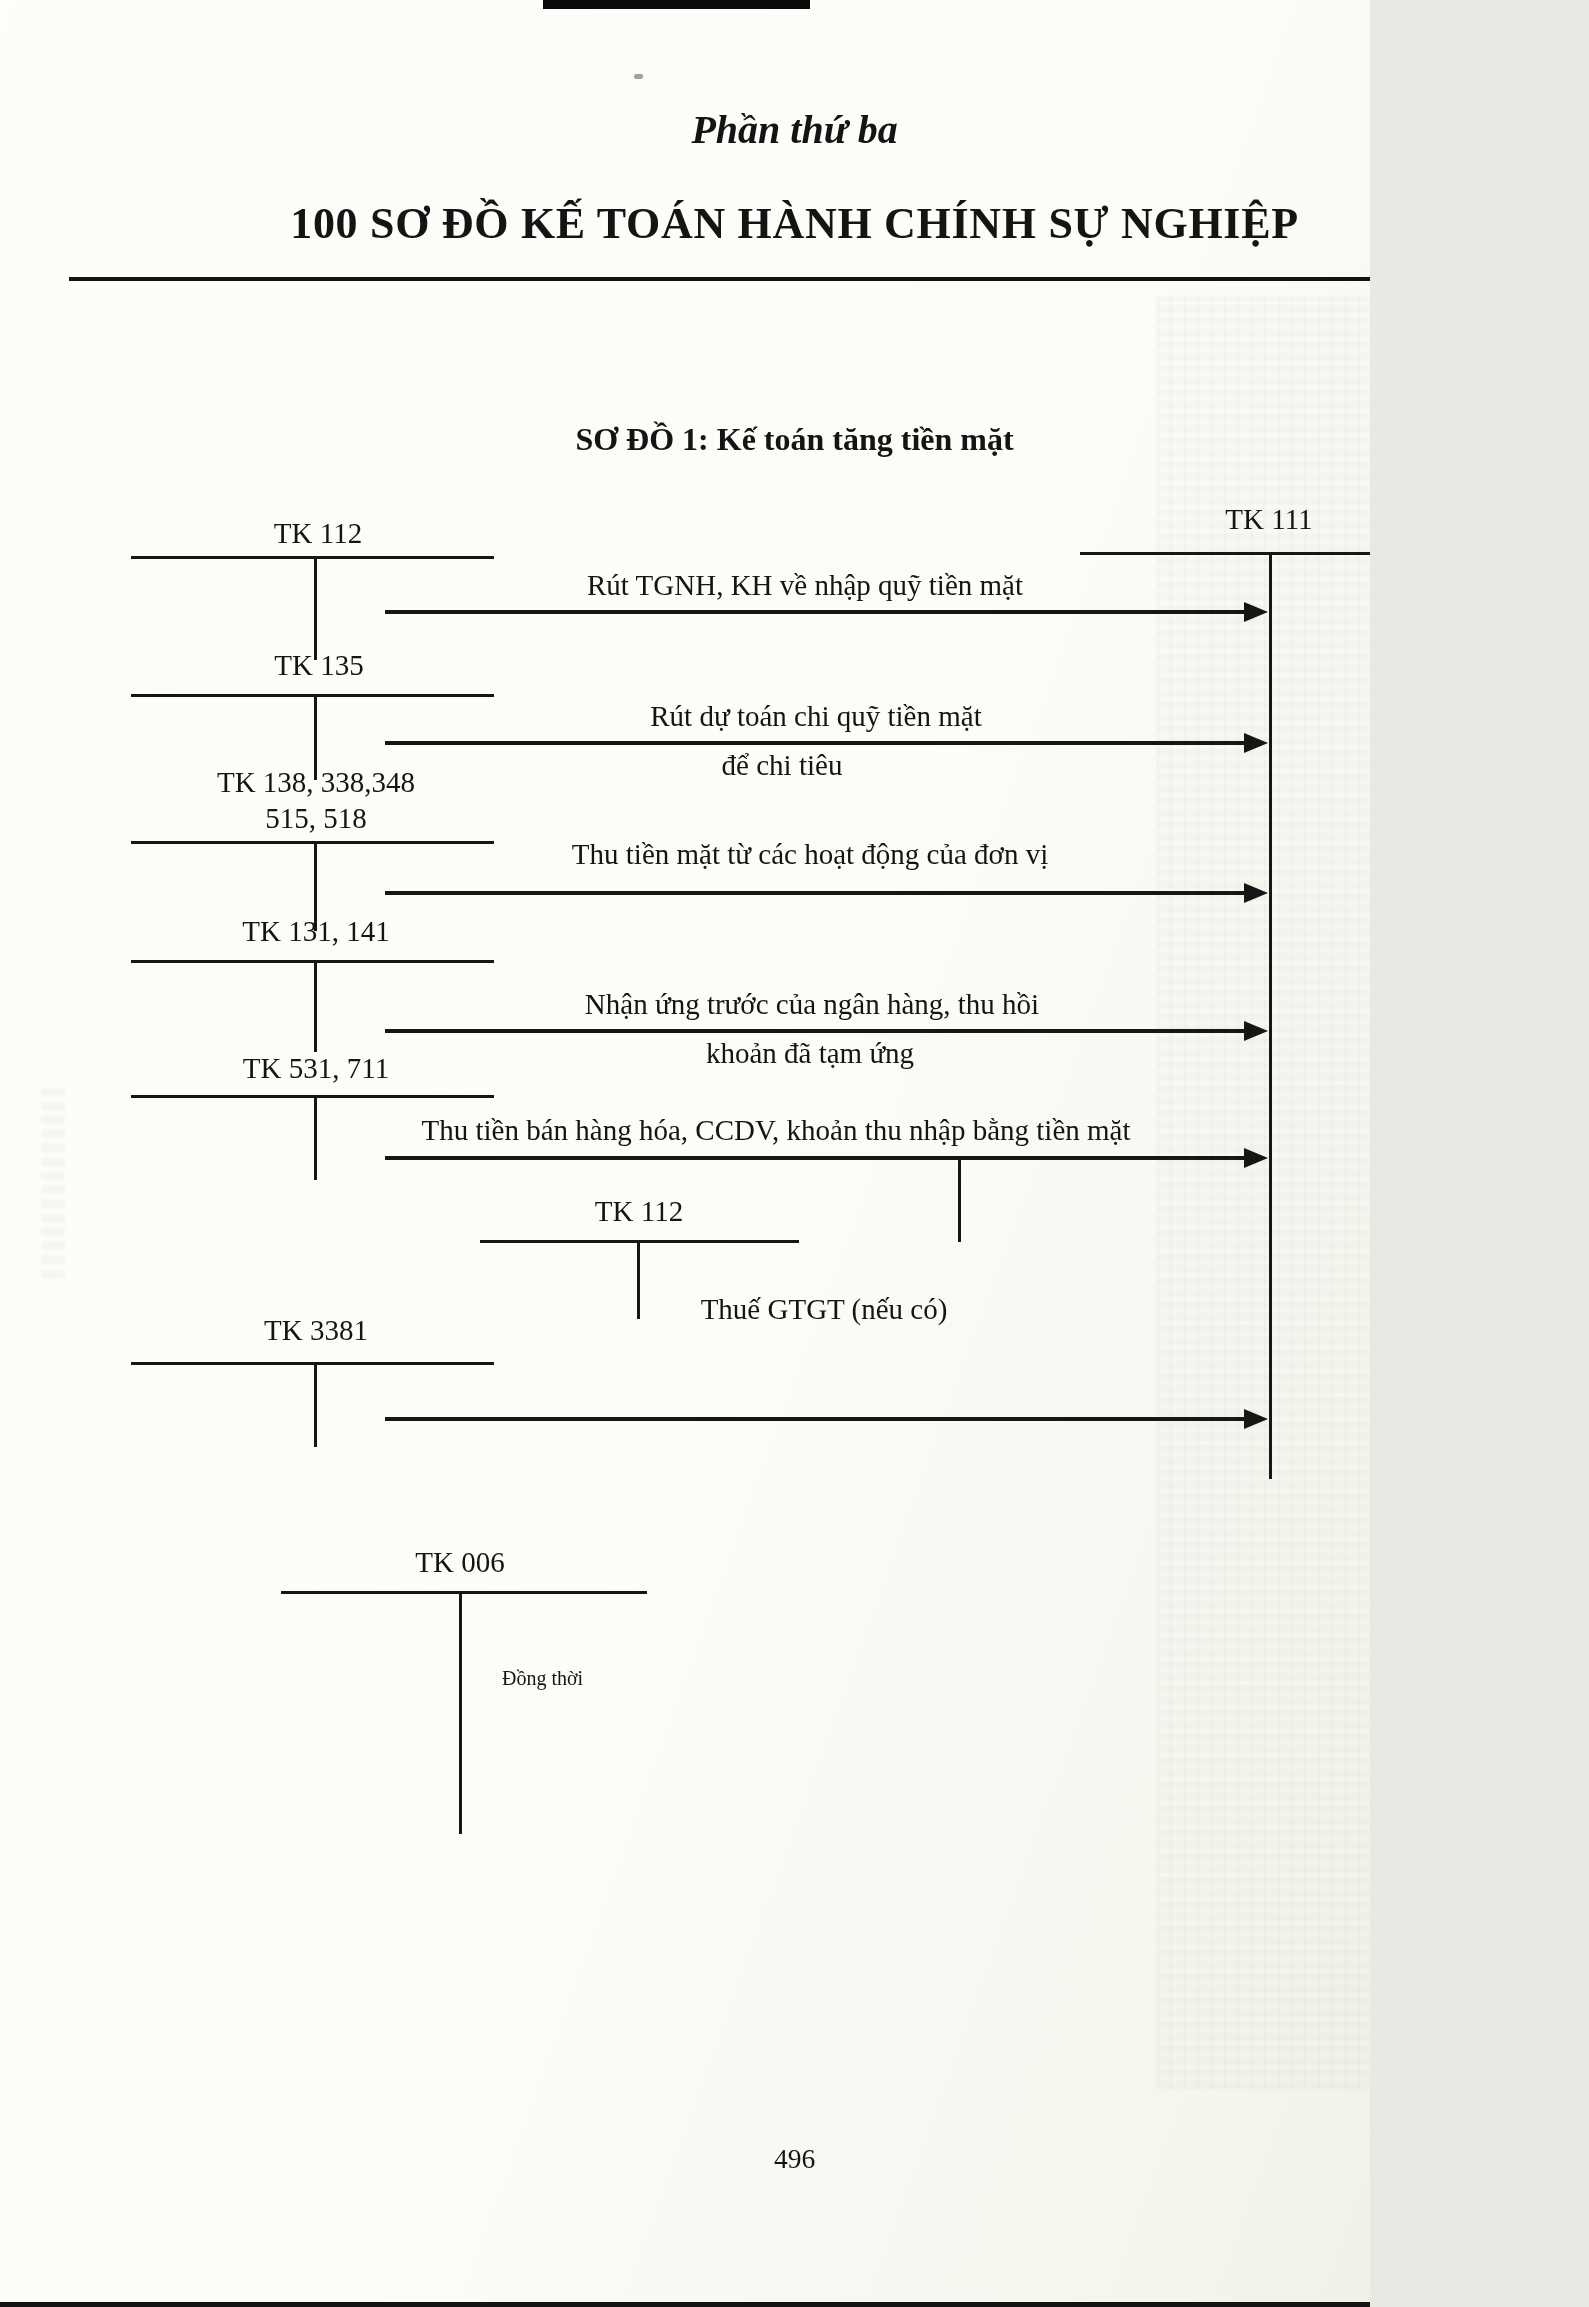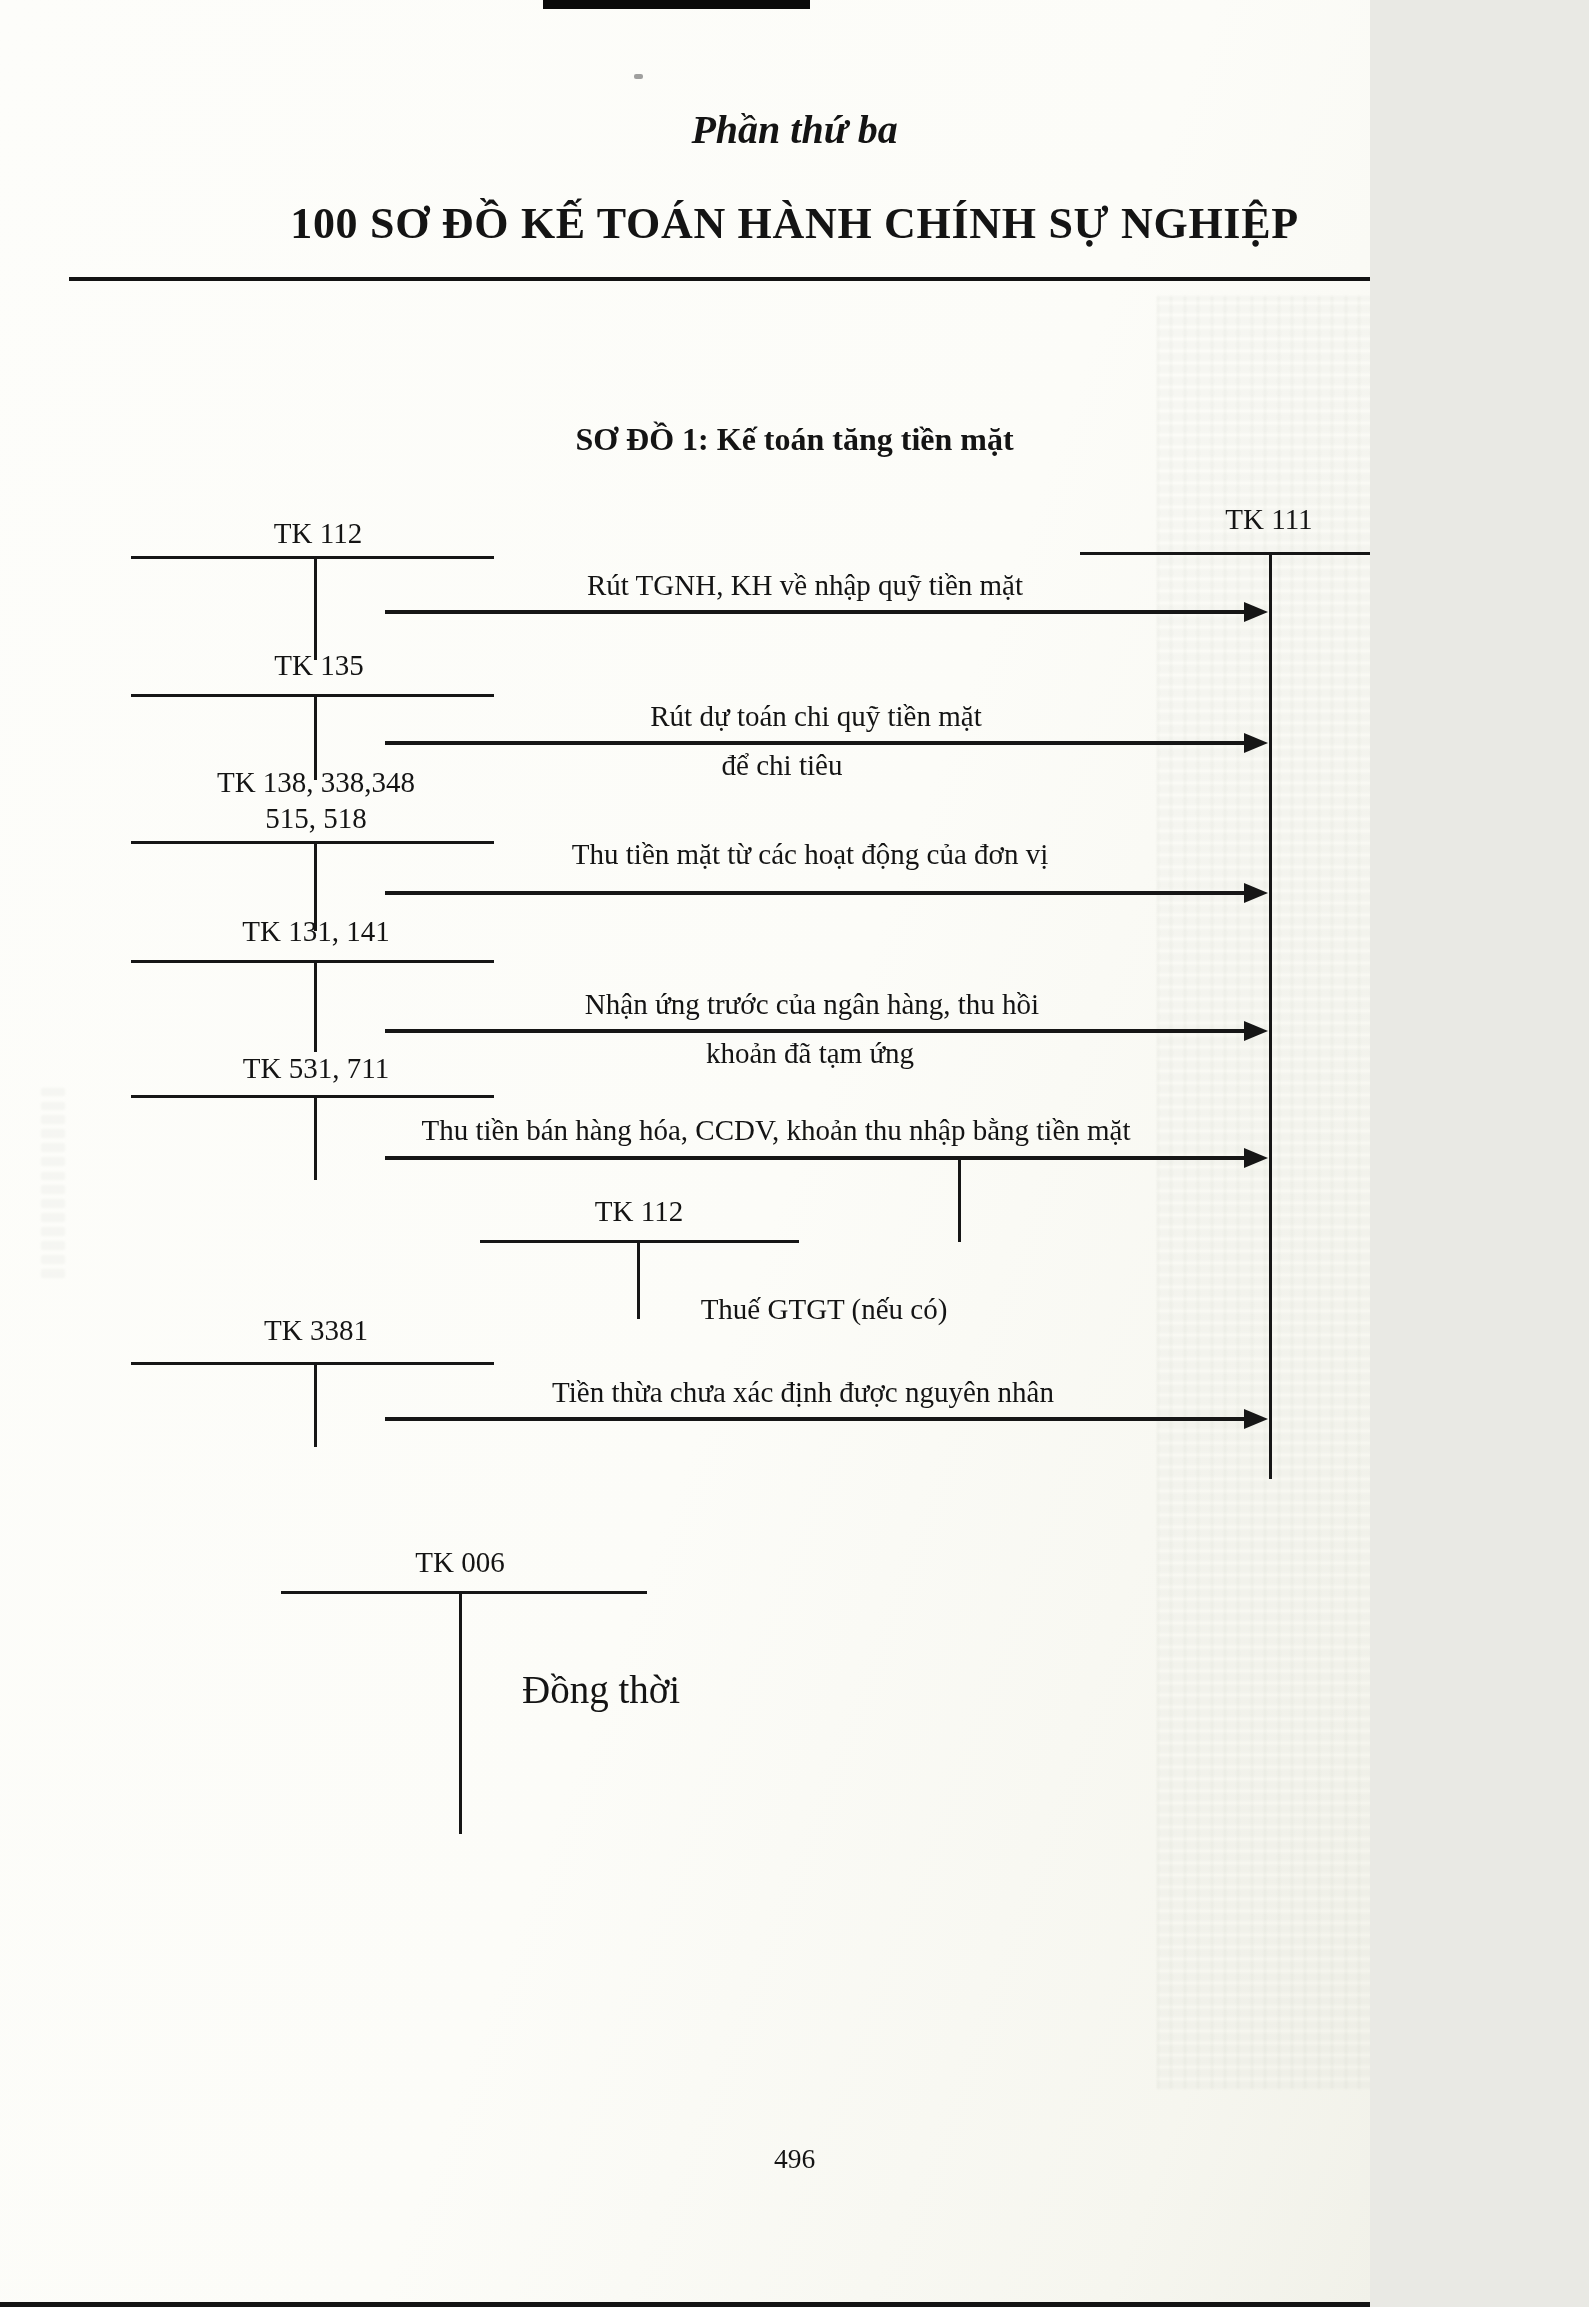--- a/index.html
+++ b/index.html
@@ -12,21 +12,21 @@
     overflow:hidden;
   }
   
   .center-text{position:absolute;left:0;width:1589px;text-align:center;white-space:nowrap;}
   .part-title{top:106px;font-size:40px;font-weight:bold;font-style:italic;}
   .book-title{top:198px;font-size:44px;font-weight:bold;letter-spacing:0.7px;}
   .diagram-title{top:421px;font-size:32px;font-weight:bold;}
   .title-rule{position:absolute;left:69px;top:277px;width:1451px;height:4.2px;background:#131313;}
   .acct-label{position:absolute;font-size:29px;white-space:nowrap;transform:translateX(-50%);text-align:center;}
   .flow-label{position:absolute;font-size:29px;white-space:nowrap;transform:translateX(-50%);text-align:center;}
-  .plain-label{position:absolute;font-size:39px;white-space:nowrap;margin-left:20px;}
+  .plain-label{position:absolute;font-size:20px;white-space:nowrap;}
   .page-number{top:2143px;font-size:27.5px;}
   
   .hline{position:absolute;height:2.8px;background:#161616;}
   .vline{position:absolute;width:2.8px;background:#161616;}
   .arrow-line{position:absolute;height:3.5px;background:#161616;}
   .arrow-line::after{
     content:"";position:absolute;left:100%;top:50%;transform:translateY(-50%);
     width:0;height:0;border-left:24px solid #161616;
     border-top:10.6px solid transparent;border-bottom:10.6px solid transparent;
   }
@@ -111,21 +111,20 @@
   <div class="acct-label" style="left:639px;top:1195px;">TK 112</div>
   <div class="hline" style="left:480px;top:1240px;width:319px;"></div>
   <div class="vline" style="left:637px;top:1240px;height:79px;"></div>
   <div class="vline" style="left:958px;top:1158px;height:84px;"></div>
   <div class="flow-label" style="left:824px;top:1293px;">Thuế GTGT (nếu có)</div>
 
   <div class="acct-label" style="left:316px;top:1314px;">TK 3381</div>
   <div class="hline" style="left:131px;top:1362px;width:363px;"></div>
   <div class="vline" style="left:314px;top:1362px;height:85px;"></div>
 
-  <div class="flow-label" style="left:803px;top:1376px;">Tiền thừa chưa xác định được nguyên nhân</div>
   <div class="arrow-line" style="left:385px;top:1417px;width:859px;"></div>
 
   <div class="acct-label" style="left:460px;top:1546px;">TK 006</div>
   <div class="hline" style="left:281px;top:1591px;width:366px;"></div>
   <div class="vline" style="left:459px;top:1591px;height:243px;"></div>
   <div class="plain-label" style="left:502px;top:1667px;">Đồng thời</div>
 
   <div class="center-text page-number">496</div>
 
 </div>

